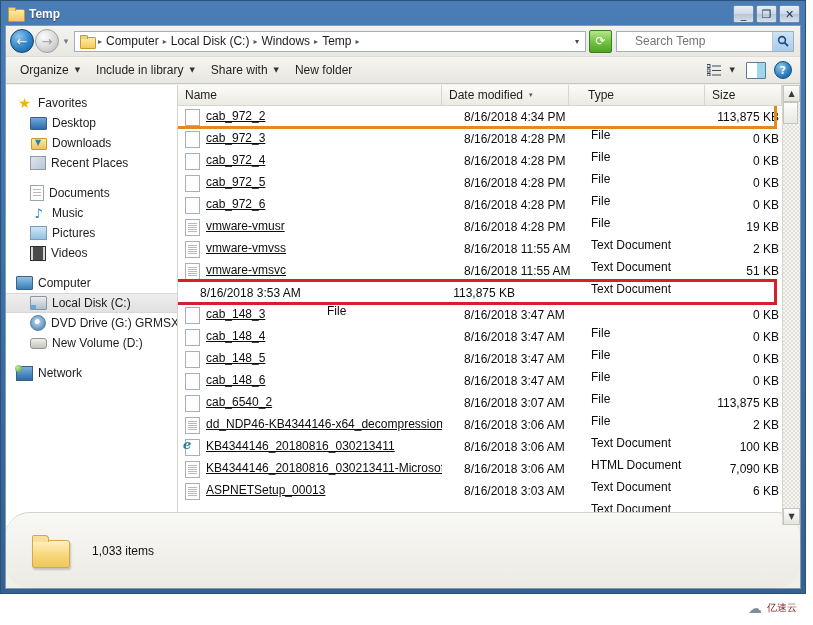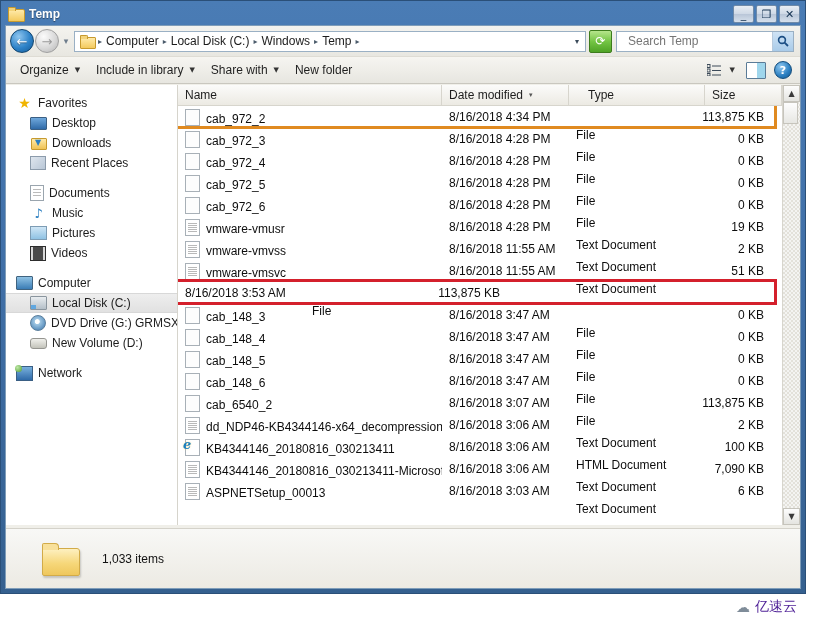--- a/index.html
+++ b/index.html
@@ -196,21 +196,21 @@
     box-sizing: border-box;
     flex: 0 0 auto;
     margin-right: 2px;
   }
   #search-input {
     border: none; outline: none;
     flex: 1 1 auto;
     font-family: "Liberation Sans", sans-serif;
     font-size: 12px;
     color: #333;
-    padding-left: 11px;
+    padding-left: 18px;
     background: transparent;
     width: 100%;
   }
   #search-icon {
     width: 20px; height: 19px;
     background: linear-gradient(to bottom, #cfe3f5 0%, #a9cbe9 100%);
     border-left: 1px solid #b7cadd;
     display: flex; align-items: center; justify-content: center;
     color: #1b4e84;
     font-size: 12px;
@@ -473,24 +473,25 @@
     height: 22px;
     display: flex;
     align-items: center;
     font-size: 12px;
     color: #0d0d0d;
     box-sizing: border-box;
   }
   .cell { box-sizing: border-box; white-space: nowrap; overflow: hidden; }
   .cell-name {
     width: 264px;
-    display: flex; align-items: flex-end;
+    display: flex; align-items: flex-start;
     padding-left: 7px;
-  }
-  .cell-date { width: 127px; padding-left: 7px; }
+    text-decoration: underline;
+  }
+  .cell-date { width: 127px; padding-left: 7px; margin-left: 15px; }
   .cell-type { width: 124px; padding-left: 7px; margin-top: 36px; }
   .cell-size { width: 77px; text-align: right; padding-right: 6px; }
 
   .file-ico {
     width: 13px; height: 15px;
     margin-right: 6px;
     flex: 0 0 auto;
     position: relative;
     background: #ffffff;
     border: 1px solid #a8b0b7;
@@ -561,27 +562,28 @@
     background: linear-gradient(to bottom, #fdfdfd 0%, #e7e7e3 100%);
     border: 1px solid #c6c4bc;
     box-sizing: border-box;
   }
 
   
   #details {
     position: absolute;
     left: 0; bottom: 0;
     right: 0;
-    height: 60px;
+    height: 76px;
     background: linear-gradient(to bottom, #f8f8f6 0%, #eceae3 100%);
     border-top: 1px solid #d4d2ca;
     display: flex;
     align-items: center;
-    padding-left: 36px;
-    box-sizing: border-box;
+    padding-left: 26px;
+    box-sizing: border-box;
+    border-radius: 23px;
   }
   #details-folder {
     width: 38px; height: 32px;
     position: relative;
     flex: 0 0 auto;
     margin-right: 22px;
   }
   #details-folder:before {
     content: "";
     position: absolute; left: 0; top: 5px;
@@ -614,22 +616,22 @@
     gap: 5px;
     background: rgba(255,255,255,.85);
     padding: 3px 6px;
   }
   #wm-icon {
     color: #7f8c99;
     font-size: 14px;
     font-family: "DejaVu Sans", sans-serif;
   }
   #wm-text {
-    font-size: 14px;
-    color: #4c1d95;
+    font-size: 10px;
+    color: #7f1d1d;
     font-family: "DejaVu Sans", sans-serif;
   }
 </style>
 </head>
 <body>
 
 <div id="window">
 
   <div id="titlebar">
     <span class="folder-ico"></span>

